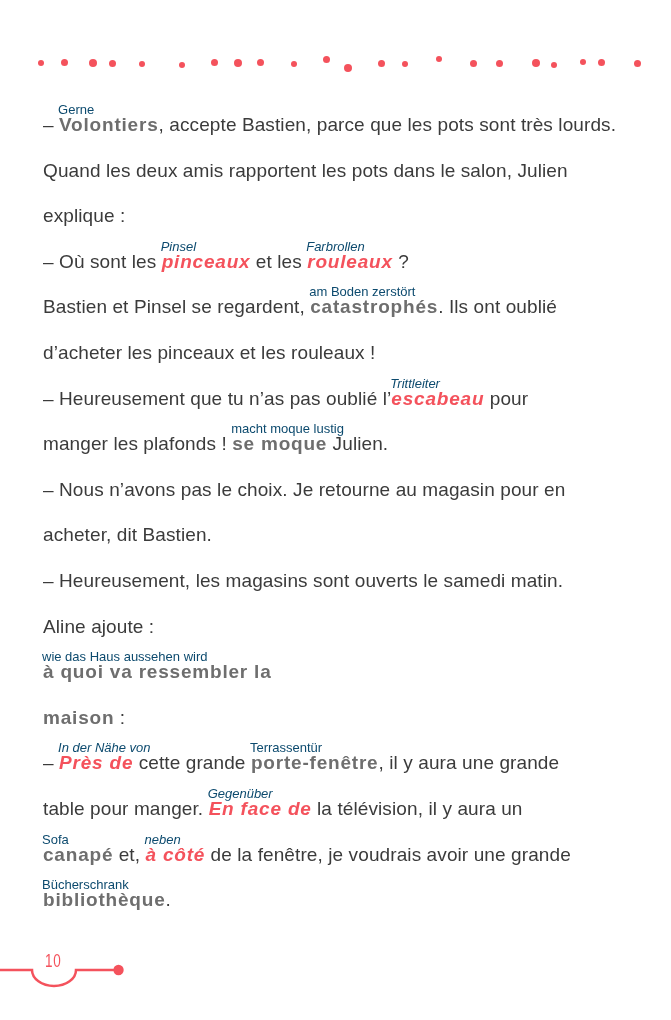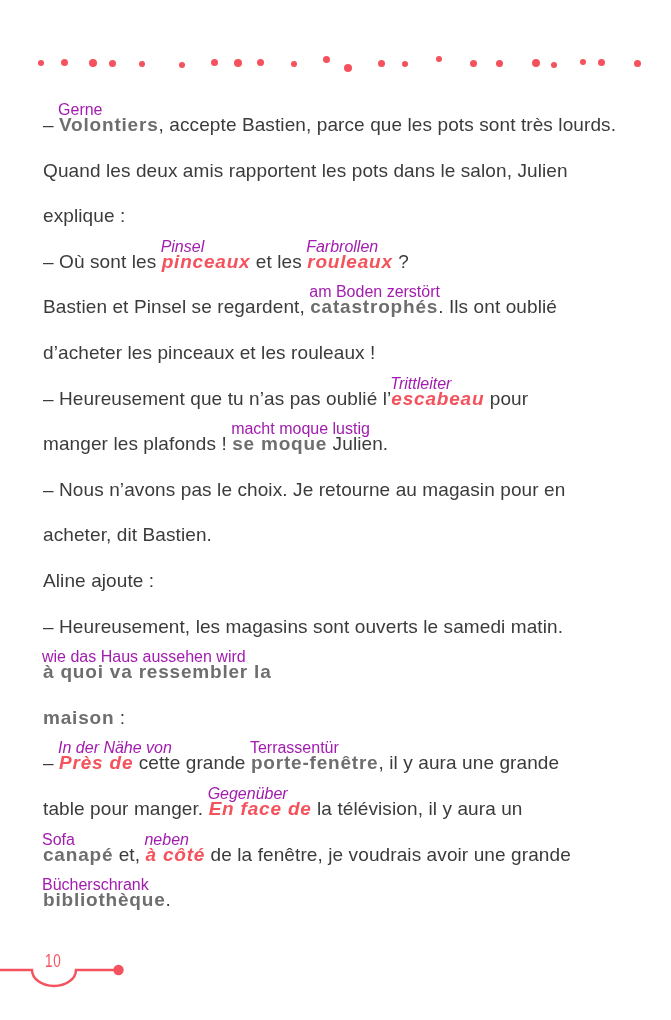--- a/index.html
+++ b/index.html
@@ -18,22 +18,22 @@
     letter-spacing:0.1px;
   }
   .vocab {
     position:relative; display:inline-block; font-weight:bold;
     letter-spacing:0.8px; line-height:inherit;
   }
   .vocab.red  { color:#f4525c;font-style:italic; }
   .vocab.gray { color:#6e6e6e; }
   .note {
     position:absolute; top:1px; left:-1px;
-    font-size:16px; line-height:13px; font-weight:normal; letter-spacing:0;
-    color:#a21caf; white-space:nowrap;
+    font-size:13px; line-height:13px; font-weight:normal; letter-spacing:0;
+    color:#0c4a6e; white-space:nowrap;
   }
 
   
   .footer-svg { position:absolute; left:0; top:940px; }
   .pagenum {
     position:absolute; left:45px; top:951px; font-size:18px; color:#f4525c;
     transform:scaleX(0.75); transform-origin:left top; letter-spacing:1px;
   }
 </style>
 </head>
@@ -100,25 +100,25 @@
 
   <div class="line">
     <span>– Nous n’avons pas le choix. Je retourne au magasin pour en</span>
   </div>
 
   <div class="line">
     <span>acheter, dit Bastien.</span>
   </div>
 
   <div class="line">
-    <span>Aline ajoute :</span>
+    <span>– Heureusement, les magasins sont ouverts le samedi matin.</span>
   </div>
 
   <div class="line">
-    <span>– Heureusement, les magasins sont ouverts le samedi matin.</span>
+    <span>Aline ajoute :</span>
   </div>
 
   <div class="line">
     <span class="vocab gray"><span class="note">wie das Haus aussehen wird</span><span>à quoi va ressembler la</span></span>
   </div>
 
   <div class="line">
     <span class="vocab gray"><span>maison</span></span><span> :</span>
   </div>
 

